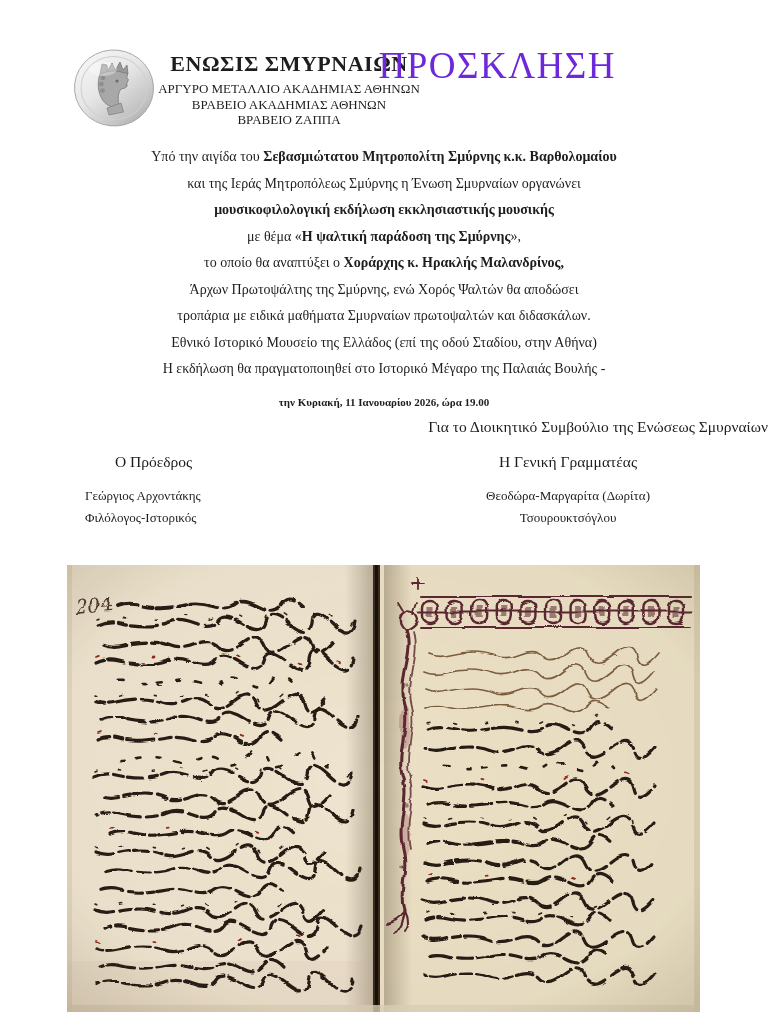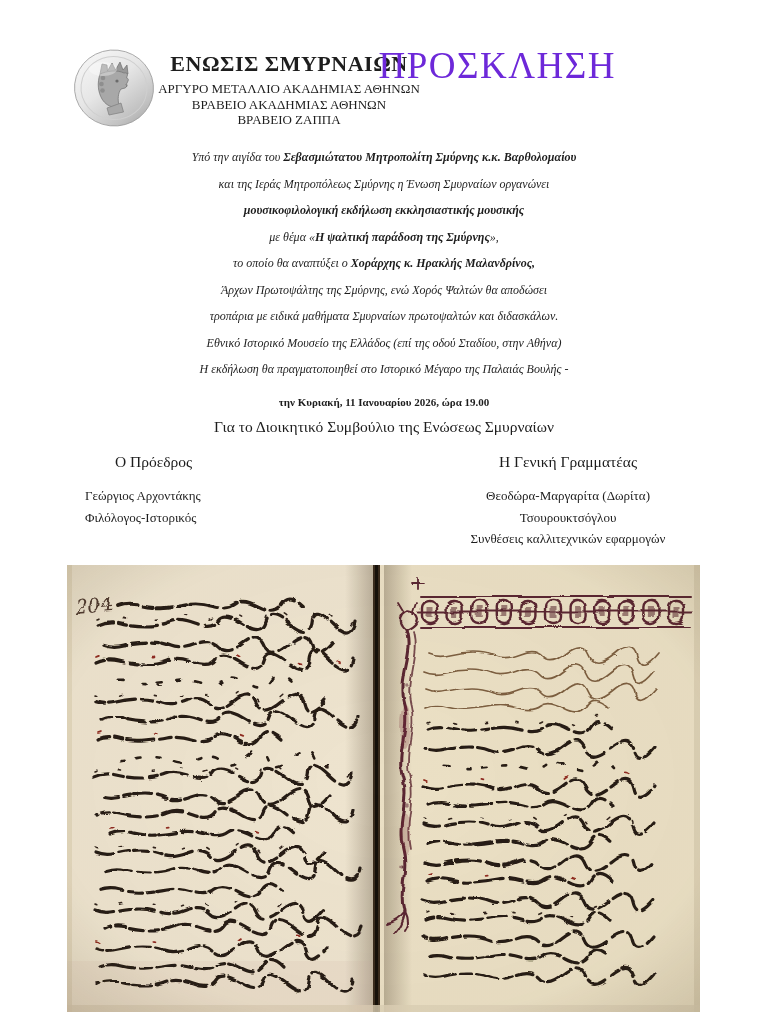--- a/index.html
+++ b/index.html
@@ -10,25 +10,25 @@
   .header { position:absolute; top:45px; left:16px; width:655px; height:88px; }
   .coin { position:absolute; left:57px; top:2px; width:82px; height:82px; }
   .org { position:absolute; left:112px; top:6px; width:322px; text-align:center; }
   .org-title { font-size:22px; font-weight:bold; letter-spacing:.5px; margin-bottom:4px; }
   .org-sub { font-size:13px; font-weight:normal; line-height:15.5px; }
   .invite-title { position:absolute; right:55px; top:2px; margin:0; font-size:37px; font-weight:normal;
                   color:#6d28d9; letter-spacing:1.5px; line-height:1; }
 
   
   .content { position:absolute; top:144px; left:0; width:768px; text-align:center; }
-  .p1 .line, .p2 .line { font-size:12px; line-height:26.5px;font-style:italic; }
+  .p1 .line, .p2 .line { font-size:14px; line-height:26.5px; }
   .p1 b, .p2 b, .date-line { font-weight:bold; }
   .p2 { margin-top:0; }
   .date-line { margin-top:7px; font-size:11px; line-height:24px; }
-  .committee-intro { margin-top:3px; font-size:15.5px; line-height:20px; margin-top:3.5px; padding-top:0; }
+  .committee-intro { margin-top:3px; font-size:15.5px; line-height:20px; margin-top:3.5px; padding-top:0;text-align:right; }
   .committee-intro { margin-top:3.5px; }
   .sign-row { display:flex; margin-top:15px; text-align:left; }
   .sign-col.left { margin-left:85px; width:300px; }
   .sign-col.right { margin-left:auto; width:290px; margin-right:55px; text-align:center; }
   .role { font-size:15.5px; line-height:20px; margin-bottom:13px; }
   .sign-col.left .role { padding-left:30px; }
   .name, .subtitle { font-size:13px; line-height:21.5px; }
 
   
   .manuscript { position:absolute; top:565px; left:67px; width:633px; height:447px; }
@@ -107,21 +107,20 @@
     <div class="sign-row">
       <div class="sign-col left">
         <div class="role">Ο Πρόεδρος</div>
         <div class="name">Γεώργιος Αρχοντάκης</div>
         <div class="subtitle">Φιλόλογος-Ιστορικός</div>
       </div>
       <div class="sign-col right">
         <div class="role">Η Γενική Γραμματέας</div>
         <div class="name">Θεοδώρα-Μαργαρίτα (Δωρίτα)</div>
         <div class="name">Τσουρουκτσόγλου</div>
-        <div class="subtitle">Συνθέσεις καλλιτεχνικών εφαρμογών</div>
       </div>
     </div>
   </div>
 
   <svg class="manuscript" viewBox="0 0 633 447">
     <defs>
       <radialGradient id="vig" cx="50%" cy="48%" r="75%">
         <stop offset="0" stop-color="#50401e" stop-opacity="0"></stop>
         <stop offset="0.72" stop-color="#50401e" stop-opacity="0.03"></stop>
         <stop offset="1" stop-color="#50401e" stop-opacity="0.2"></stop>

